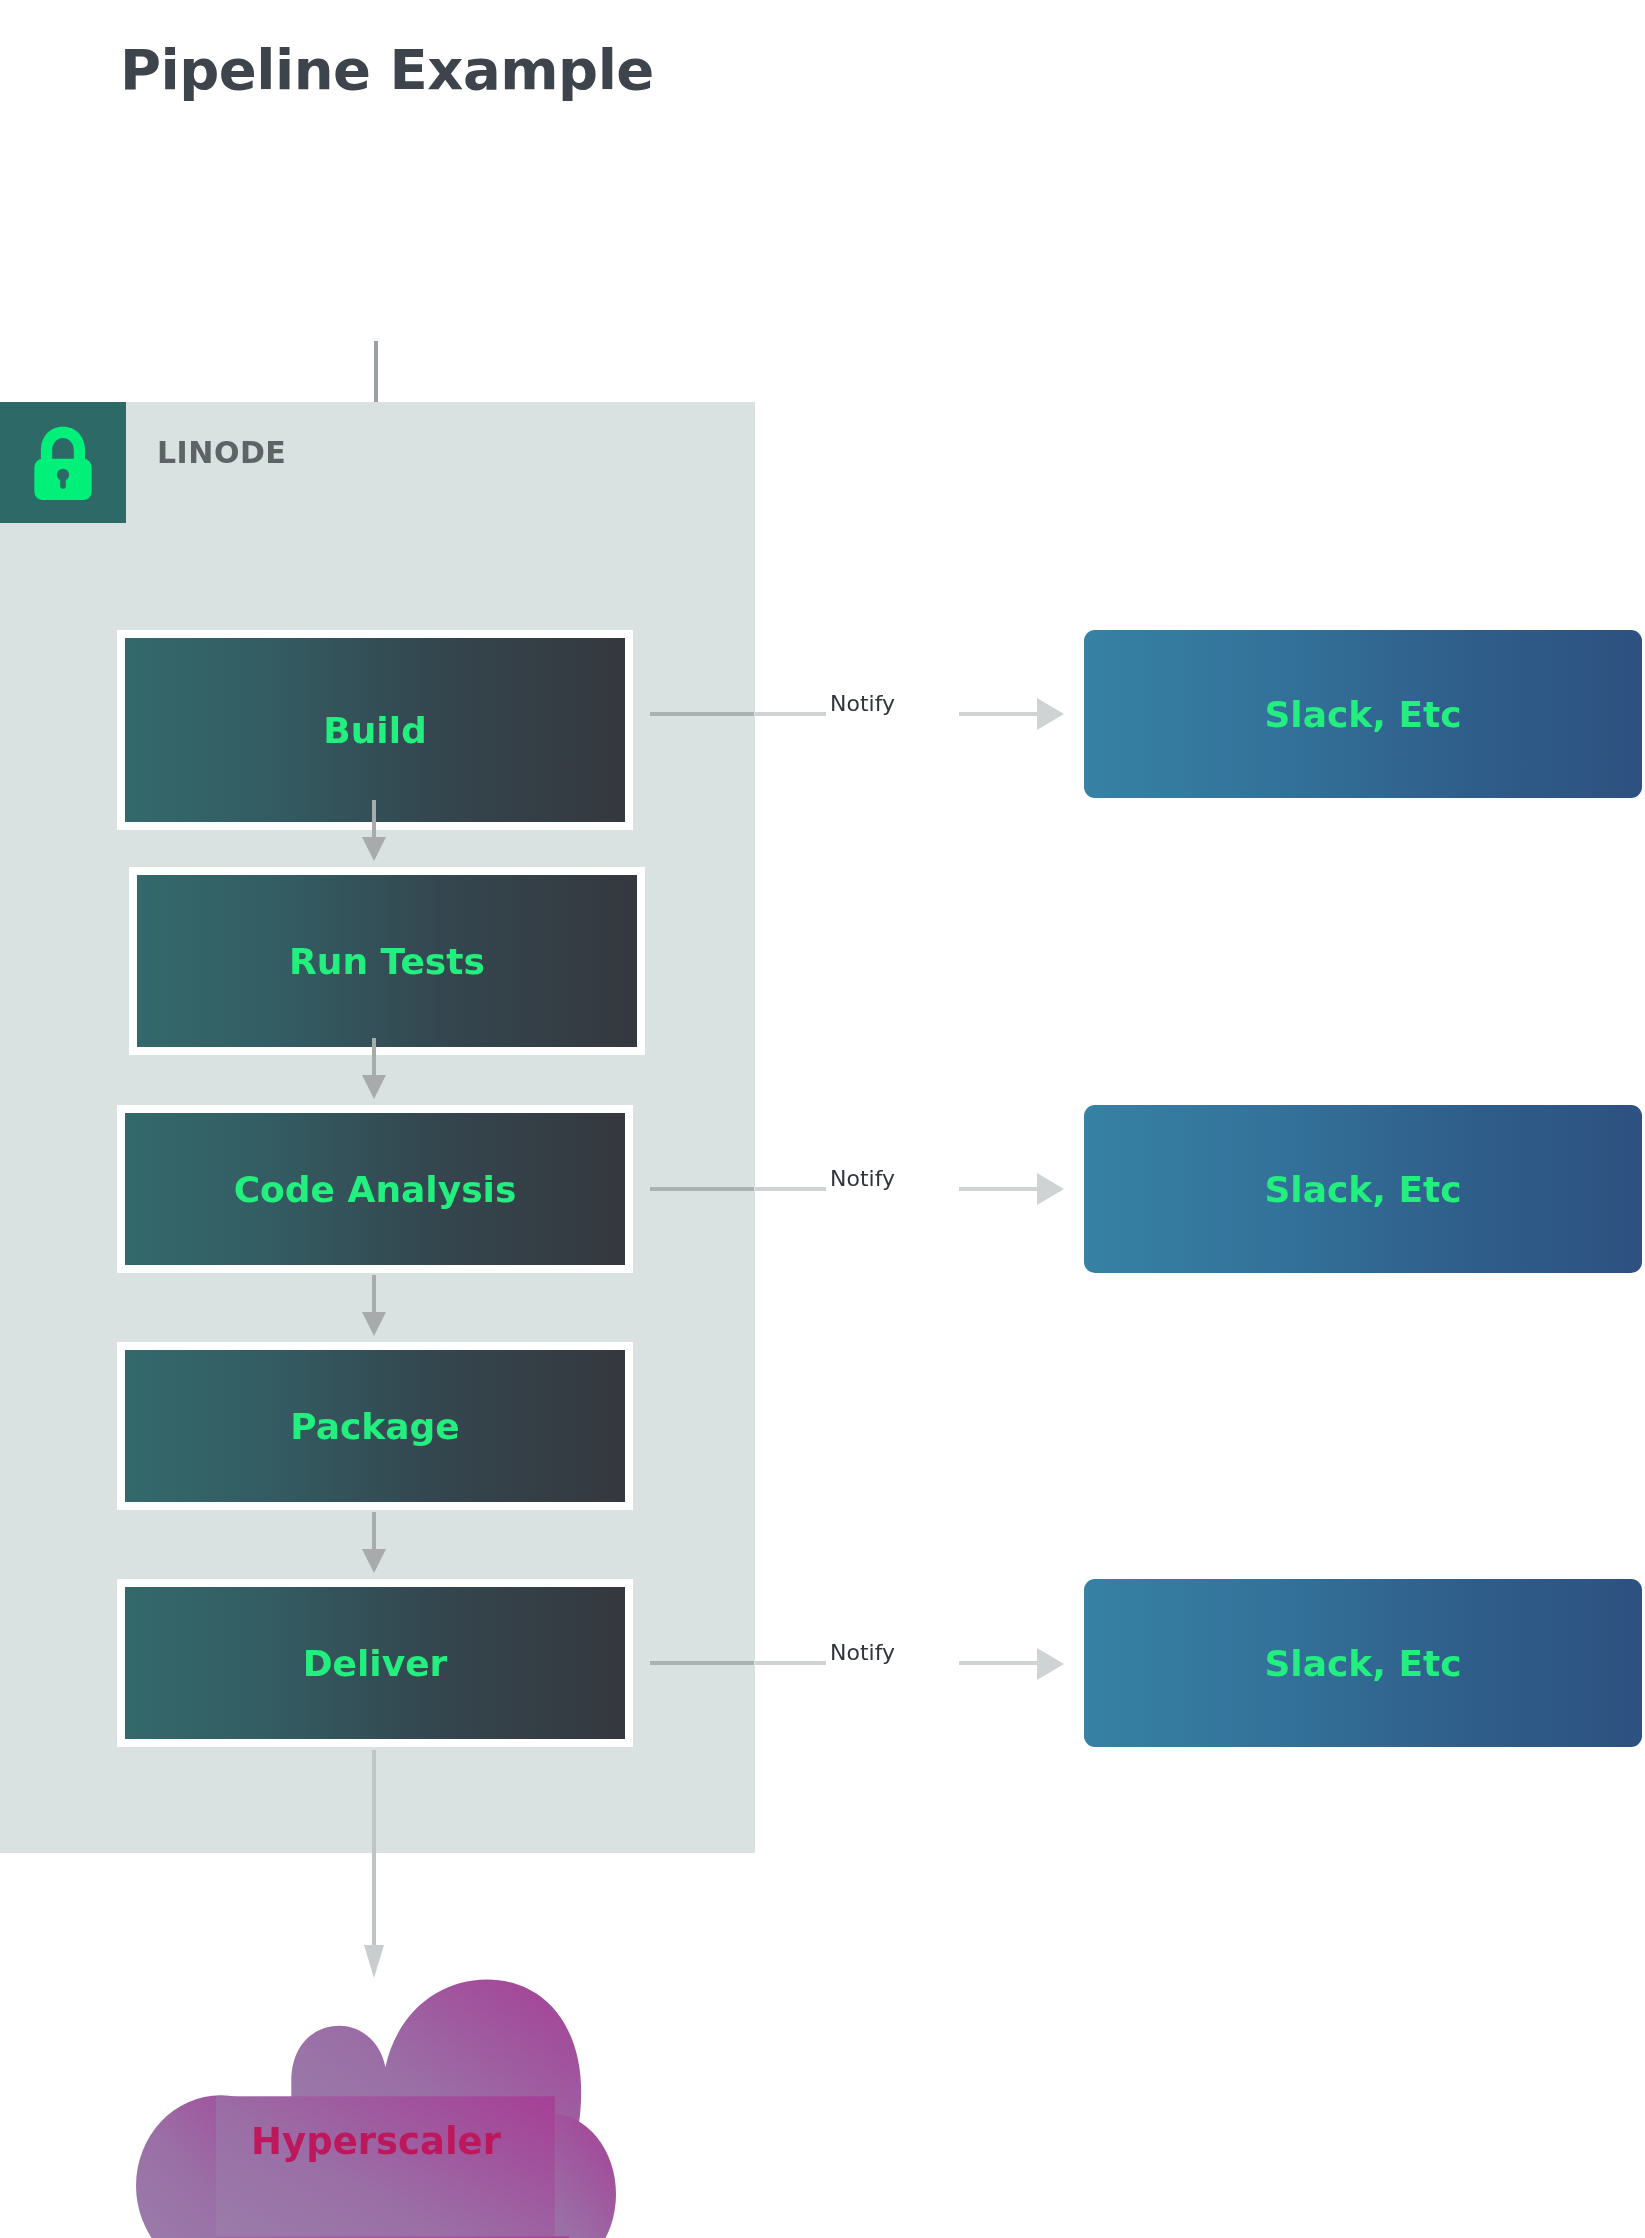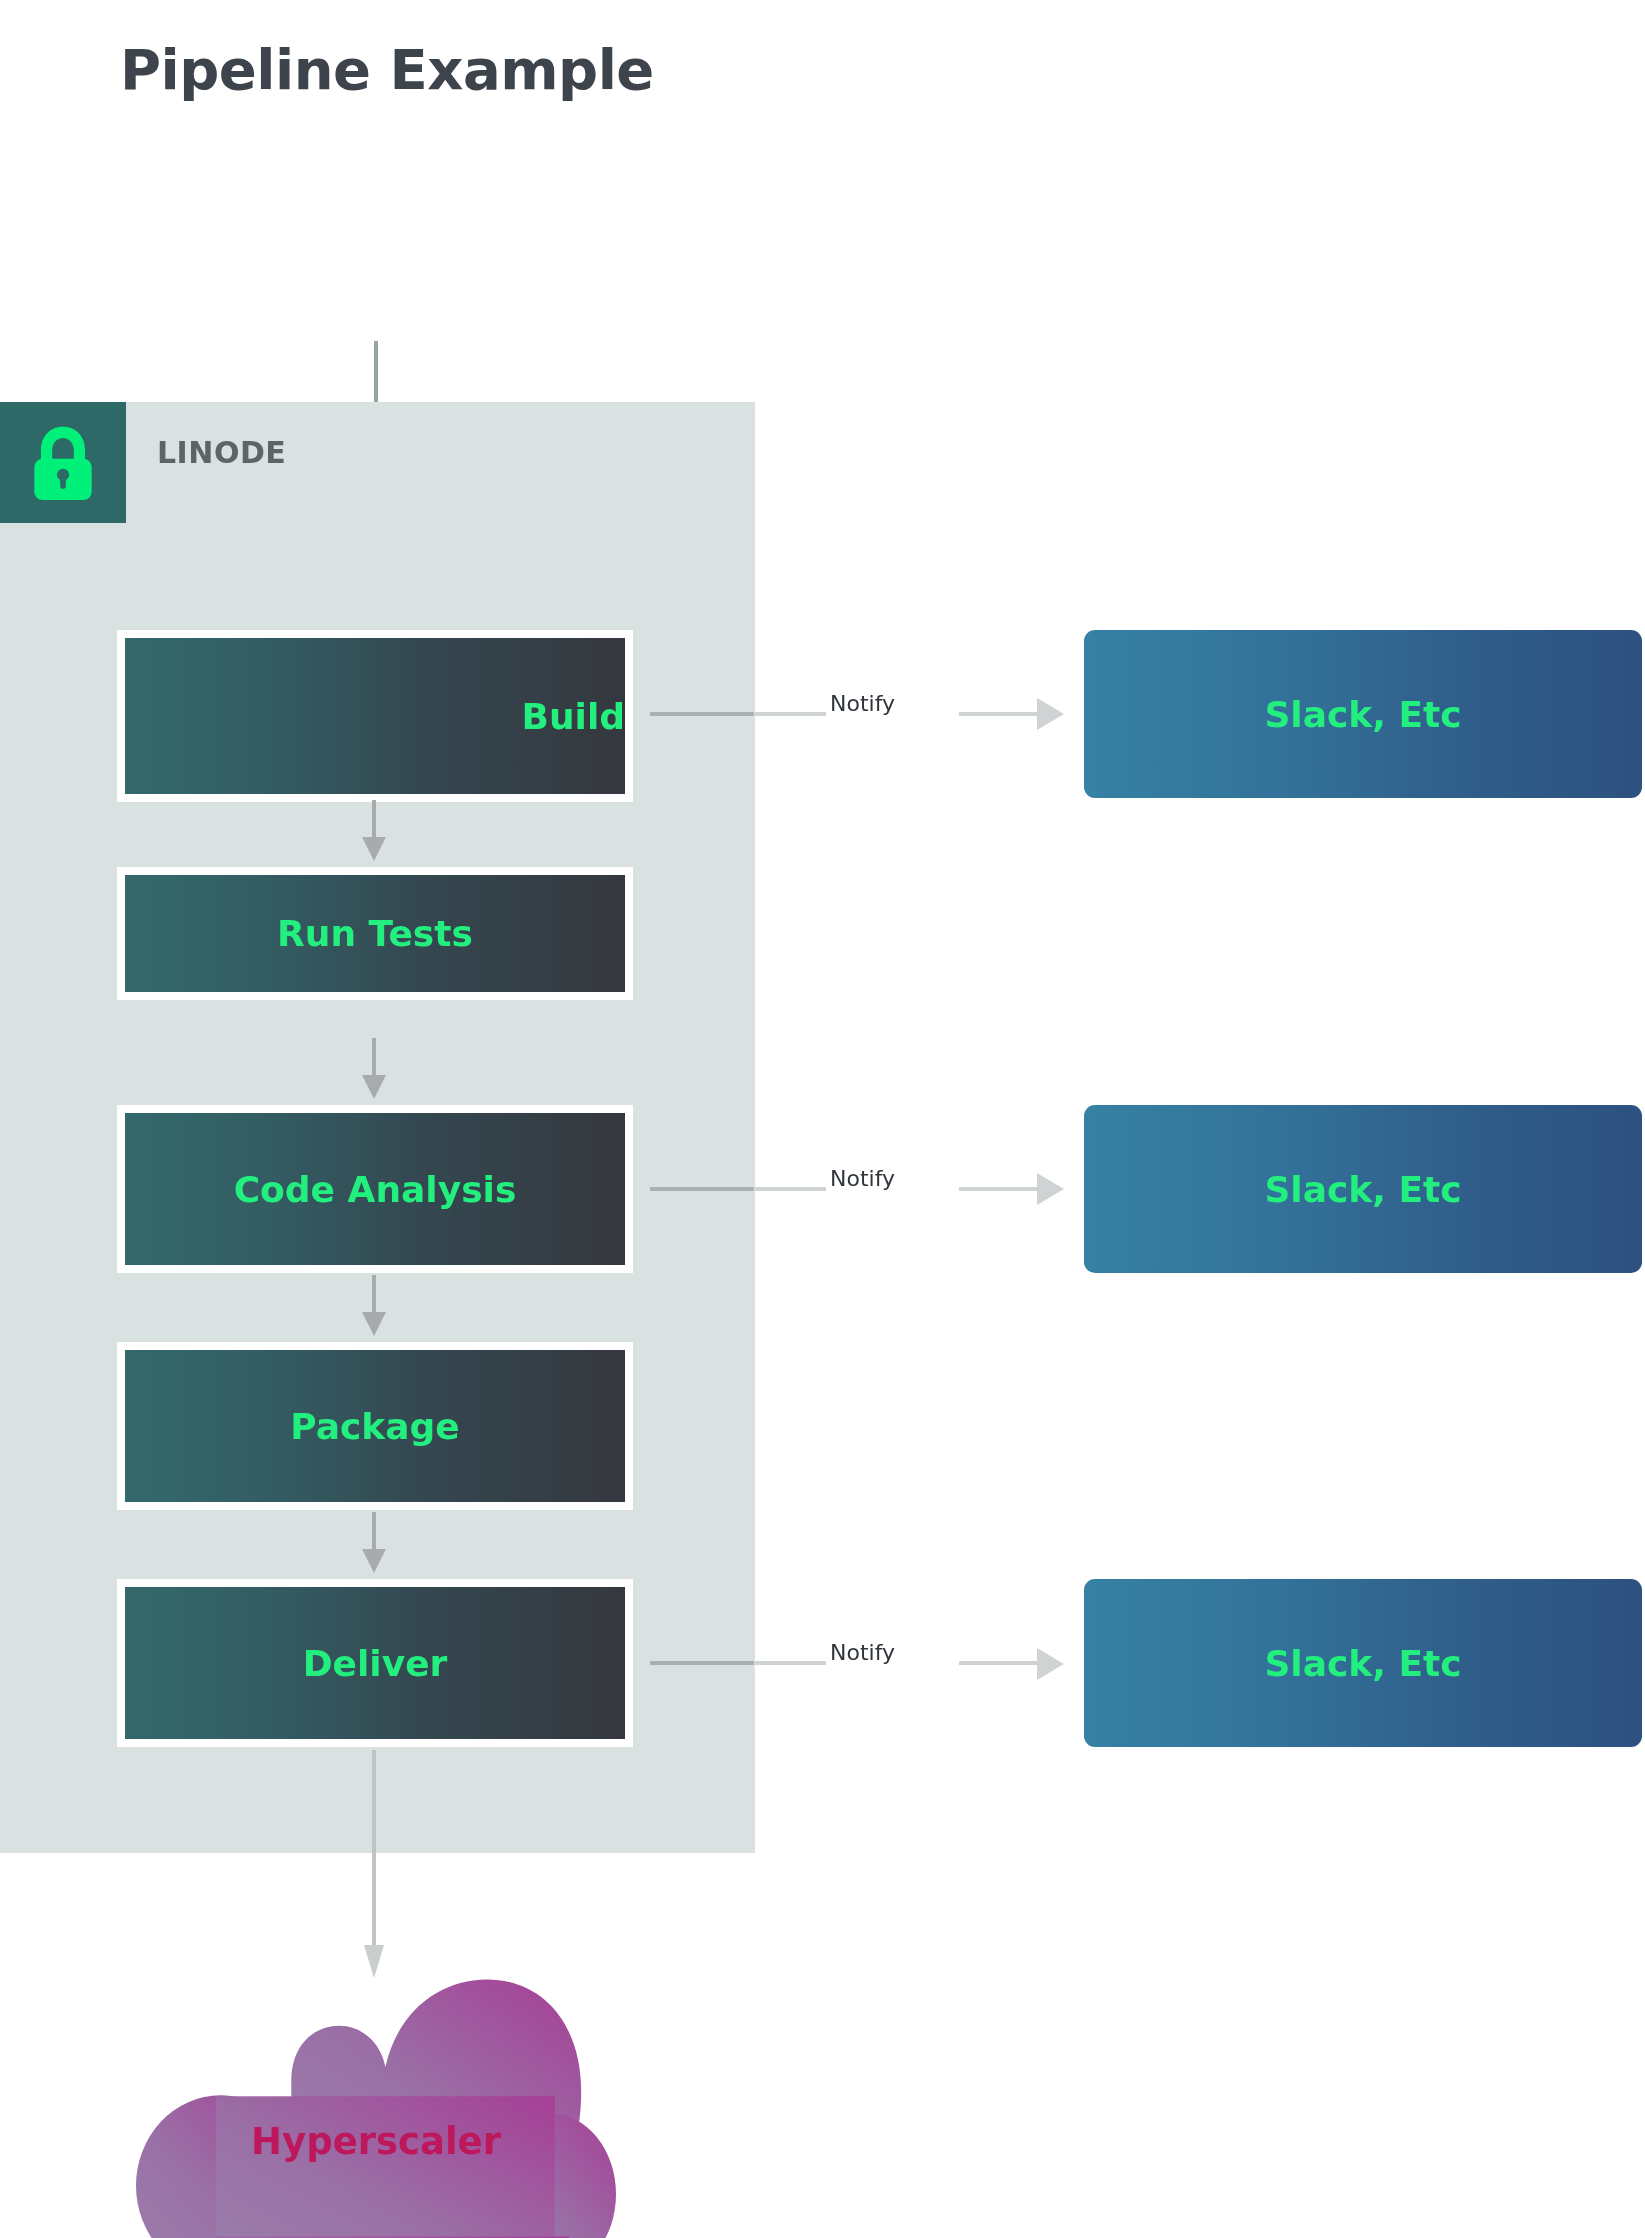--- a/index.html
+++ b/index.html
@@ -45,22 +45,22 @@
   .node.framed{border:8px solid #ffffff;}
   .node.blue{
     background:linear-gradient(90deg,#3681a4 0%,#33729a 35%,#2f5d89 70%,#2d5180 100%);
     border-radius:11px;
   }
 
   
   #node-trigger{left:96px;top:125px;width:560px;height:179px;}
 
   
-  #node-build       {left:117px;top:592px;width:516px;height:172px;justify-content:flex-end;}
-  #node-run-tests   {left:117px;top:829px;width:516px;height:133px;}
+  #node-build       {left:117px;top:592px;width:516px;height:200px;}
+  #node-run-tests   {left:129px;top:829px;width:516px;height:188px;}
   #node-code-analysis{left:117px;top:1067px;width:516px;height:168px;}
   #node-package     {left:117px;top:1304px;width:516px;height:168px;}
   #node-deliver     {left:117px;top:1541px;width:516px;height:168px;}
 
   
   #node-slack-1{left:1084px;top:592px;width:558px;height:168px;}
   #node-slack-2{left:1084px;top:1067px;width:558px;height:168px;}
   #node-slack-3{left:1084px;top:1541px;width:558px;height:168px;}
 
   

